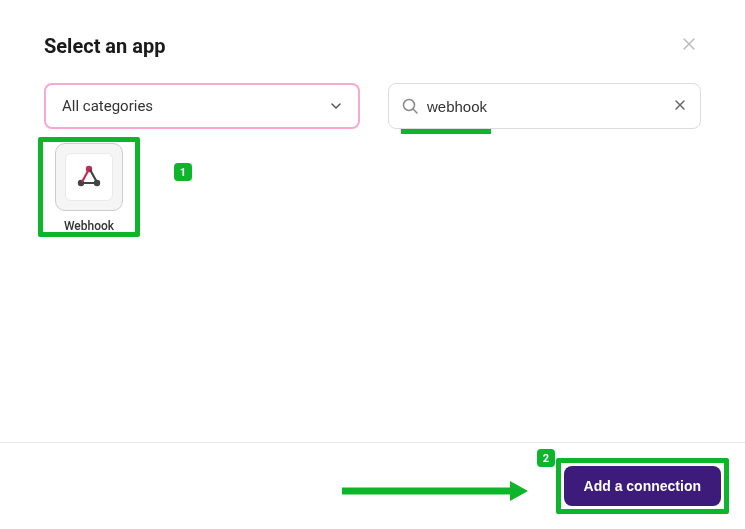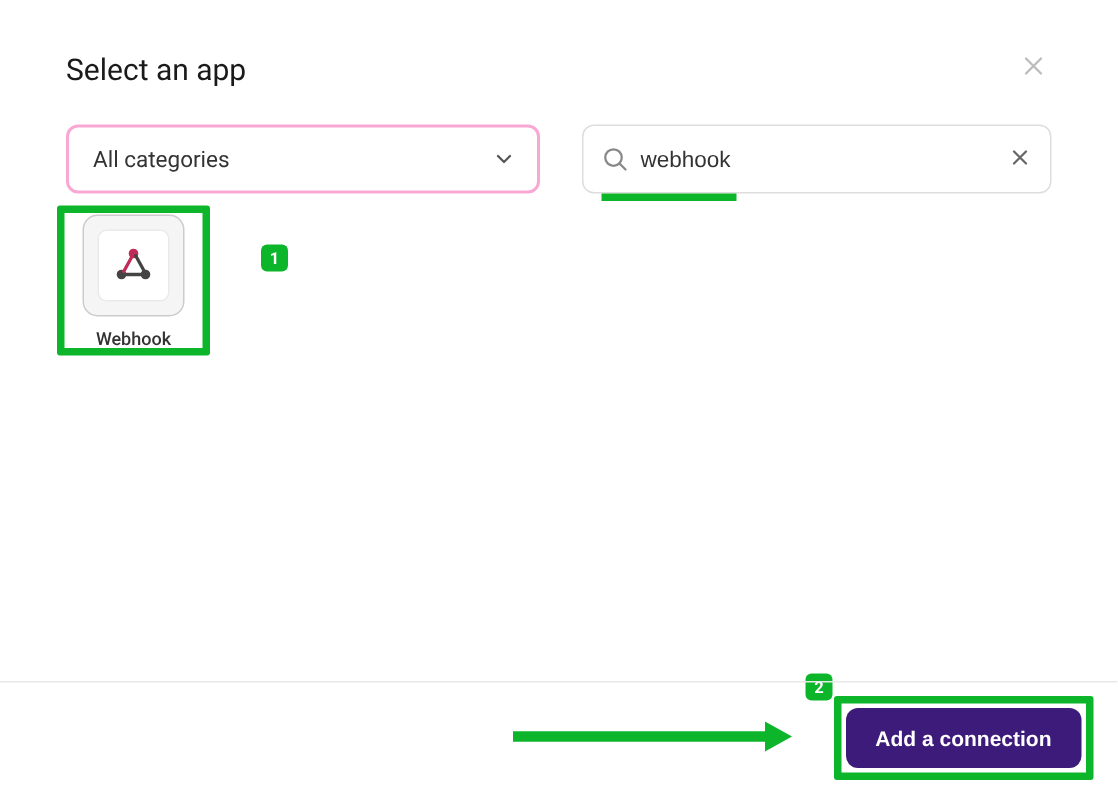--- a/index.html
+++ b/index.html
@@ -19,21 +19,21 @@
       padding: 32px 44px 0 44px;
     }
     .header {
       display: flex;
       justify-content: space-between;
       align-items: center;
       margin-bottom: 24px;
     }
     .title {
       font-size: 20px;
-      font-weight: 400;
+      font-weight: 700;
       color: #1a1a1a;
     }
     .close-btn {
       background: none;
       border: none;
       cursor: pointer;
       color: #999;
       padding: 4px;
     }
     .filters {
@@ -160,21 +160,21 @@
     .footer {
       position: absolute;
       bottom: 0;
       left: 0;
       right: 0;
       border-top: 1px solid #e8e8e8;
       padding: 16px 24px;
       display: flex;
       justify-content: flex-end;
       align-items: center;
-      height: 75px;
+      height: 87px;
     }
     .cta-wrap {
       position: relative;
     }
     .cta-highlight {
       position: absolute;
       border: 5px solid #0db52b;
       top: -8px;
       left: -8px;
       right: -8px;

